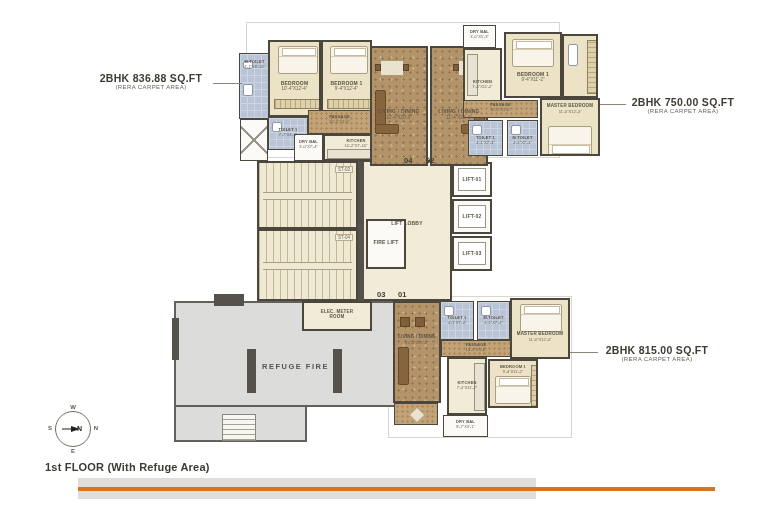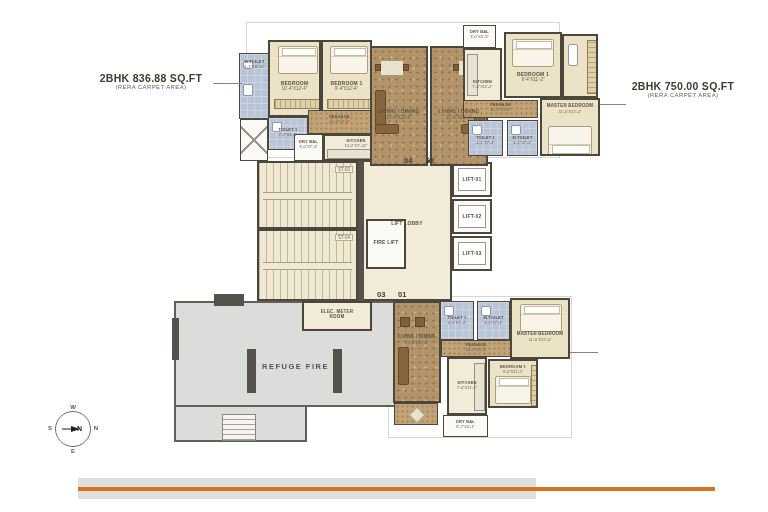--- a/index.html
+++ b/index.html
@@ -318,35 +318,40 @@
         <span class="dims" style="font-size:4px">8'-7"X3'-1"</span>
       </div>
   </div>
 
   <div class="unit-label" style="left:90px;top:72px;width:122px">
     <div class="ul-main">2BHK 836.88 SQ.FT</div>
     <div class="ul-sub">(RERA CARPET AREA)</div>
   </div>
   <div class="leader" style="left:213px;top:83px;width:29px"></div>
 
-  <div class="unit-label" style="left:626px;top:80px;width:114px">
+  <div class="unit-label" style="left:626px;top:96px;width:114px">
     <div class="ul-main">2BHK 750.00 SQ.FT</div>
     <div class="ul-sub">(RERA CARPET AREA)</div>
   </div>
   <div class="leader" style="left:600px;top:104px;width:26px"></div>
 
+  <div class="unit-label" style="left:600px;top:344px;width:114px">
+    <div class="ul-main">2BHK 815.00 SQ.FT</div>
+    <div class="ul-sub">(RERA CARPET AREA)</div>
+  </div>
   <div class="leader" style="left:570px;top:352px;width:28px"></div>
 
   <div class="compass" style="left:48px;top:404px;width:50px;height:50px">
     <div class="c-circle"></div>
     <span class="c-dir" style="left:50%;top:0;transform:translateX(-50%)">W</span>
     <span class="c-dir" style="right:0;top:50%;transform:translateY(-60%)">N</span>
     <span class="c-dir" style="left:50%;bottom:0;transform:translateX(-50%)">E</span>
     <span class="c-dir" style="left:0;top:50%;transform:translateY(-60%)">S</span>
     <div class="c-tail"></div>
     <div class="c-needle"></div>
     <span class="c-inN">N</span>
   </div>
 
+  <div class="floor-title" style="left:45px;top:461px">1st FLOOR (With Refuge Area)</div>
   <div class="bar-gray" style="left:78px;top:478px;width:458px;height:21px"></div>
   <div class="bar-orange" style="left:78px;top:487px;width:637px;height:4px"></div>
 
 </div>
 
 </body></html>

